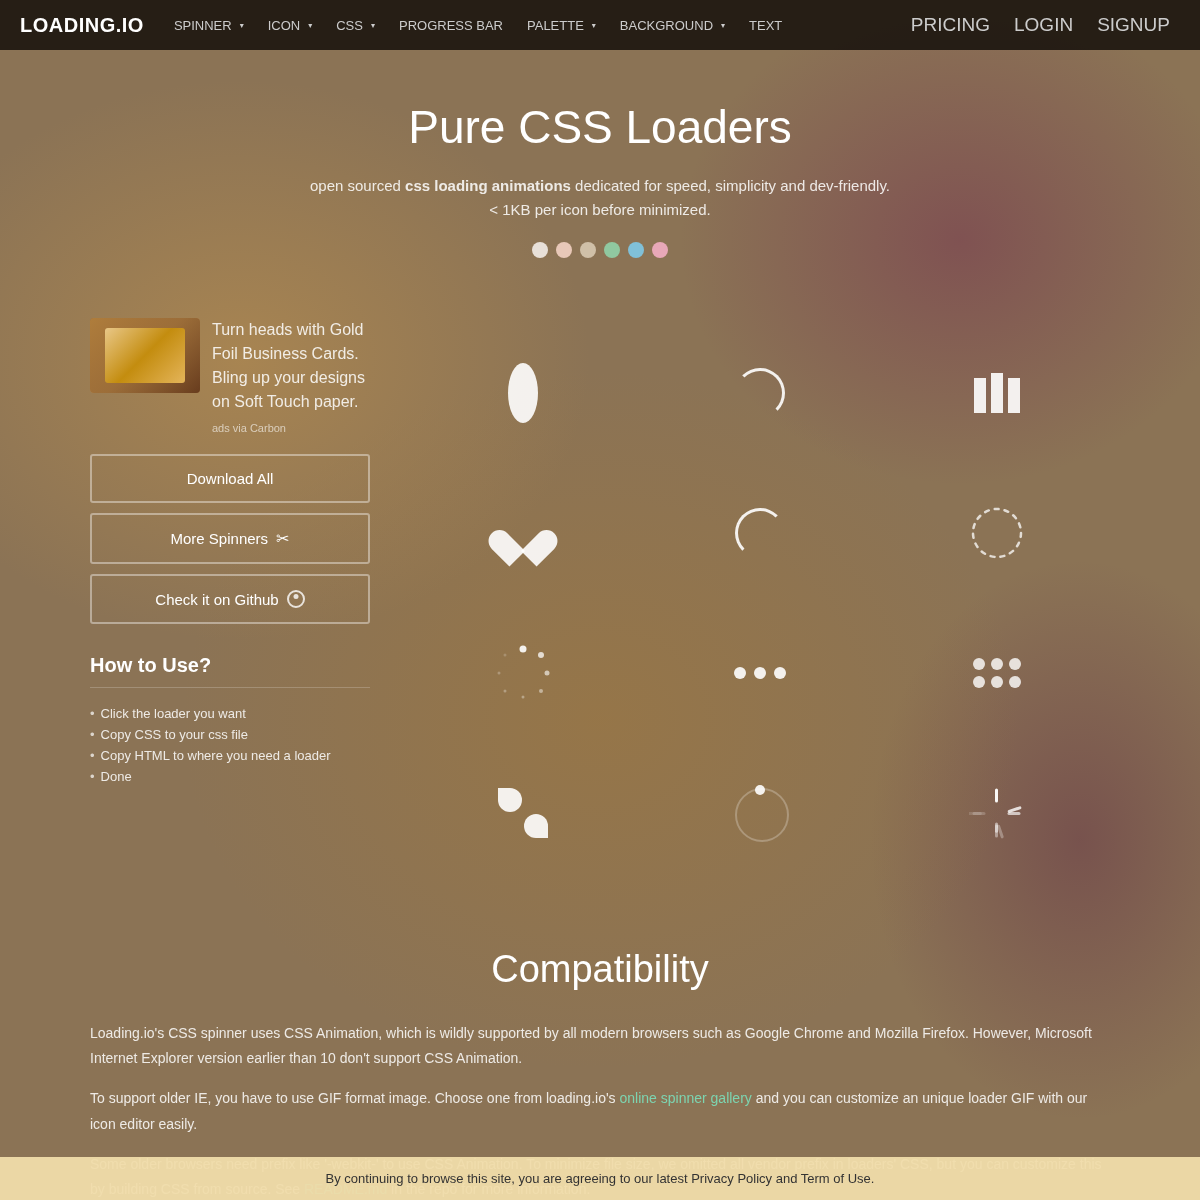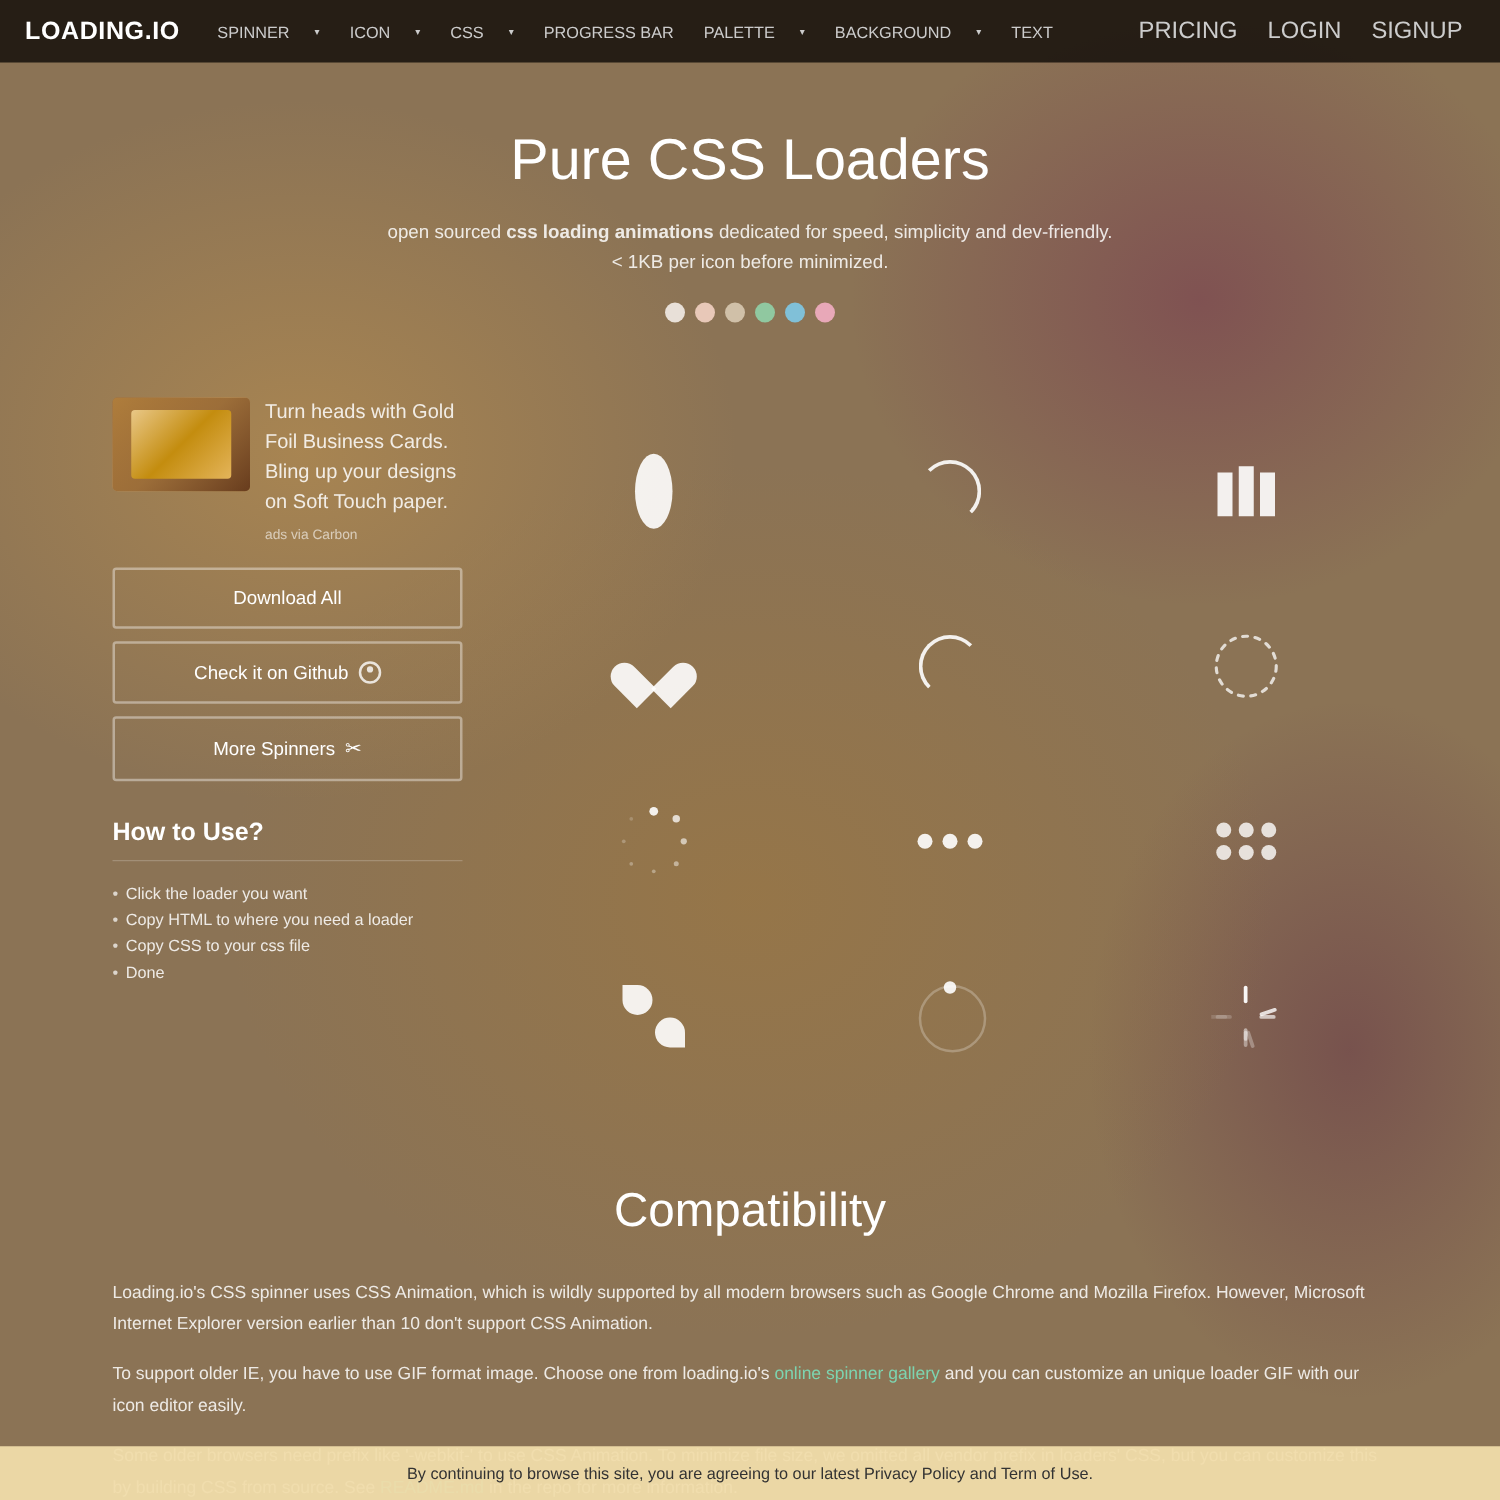--- a/index.html
+++ b/index.html
@@ -55,21 +55,21 @@
       flex: 1;
     }
 
     .nav-item {
       color: #ccc;
       font-size: 13px;
       padding: 8px 10px;
       cursor: pointer;
       display: flex;
       align-items: center;
-      gap: 20px;
+      gap: 8px;
       white-space: nowrap;
     }
 
     .nav-arrow {
       font-size: 8px;
       margin-top: 1px;
     }
 
     .nav-right {
       display: flex;
@@ -554,37 +554,37 @@
           <div style="width:80px;height:55px;background:linear-gradient(135deg,#f0d090,#c8900a,#f0c060);border-radius:3px;opacity:0.9;"></div>
         </div>
       </div>
       <div>
         <div class="ad-text">Turn heads with Gold Foil Business Cards. Bling up your designs on Soft Touch paper.</div>
         <div class="ad-via">ads via Carbon</div>
       </div>
     </div>
 
     <button class="btn">Download All</button>
+    <button class="btn btn-spinners">
+      <span>More Spinners</span>
+      <span style="font-size:16px;">✂</span>
+    </button>
     <button class="btn btn-github">
       <span>Check it on Github</span>
       <span style="width:18px;height:18px;border-radius:50%;border:2px solid rgba(255,255,255,0.8);display:inline-block;position:relative;">
         <span style="position:absolute;top:2px;left:50%;transform:translateX(-50%);width:5px;height:5px;background:rgba(255,255,255,0.8);border-radius:50%;"></span>
       </span>
     </button>
-    <button class="btn btn-spinners">
-      <span>More Spinners</span>
-      <span style="font-size:16px;">✂</span>
-    </button>
 
     <div class="how-to-use">
       <h3>How to Use?</h3>
       <ul>
         <li>Click the loader you want</li>
+        <li>Copy CSS to your css file</li>
         <li>Copy HTML to where you need a loader</li>
-        <li>Copy CSS to your css file</li>
         <li>Done</li>
       </ul>
     </div>
   </div>
 
   <div class="spinners-grid">
 
     <div class="spinner-cell">
       <div class="sp-oval"></div>
     </div>

